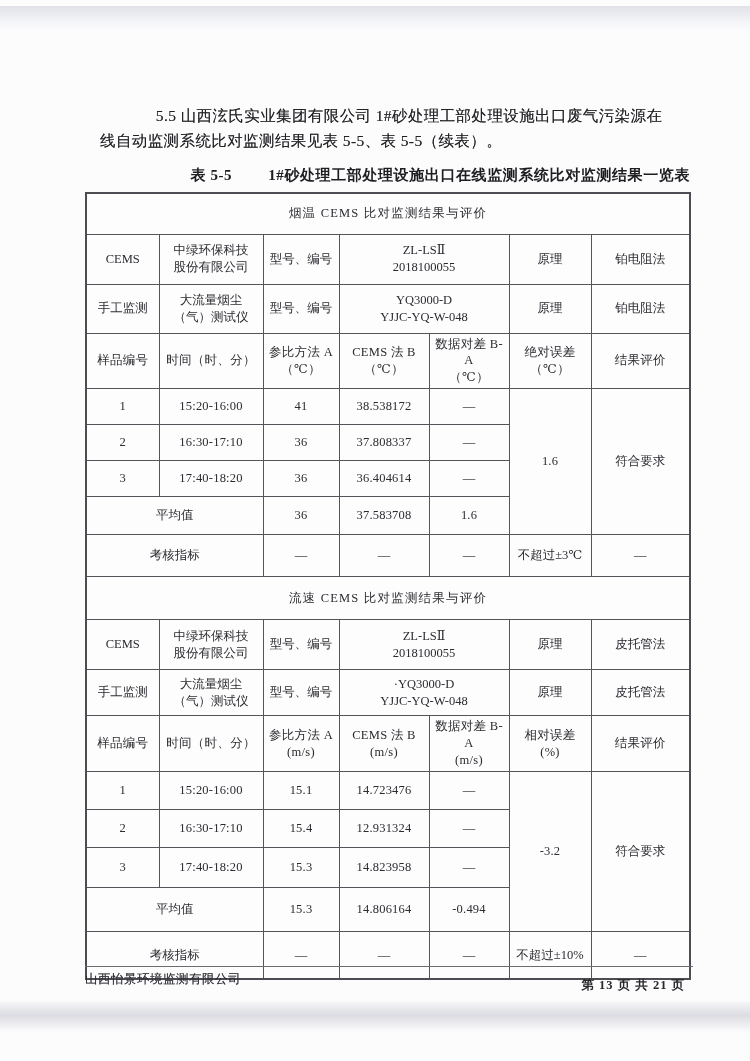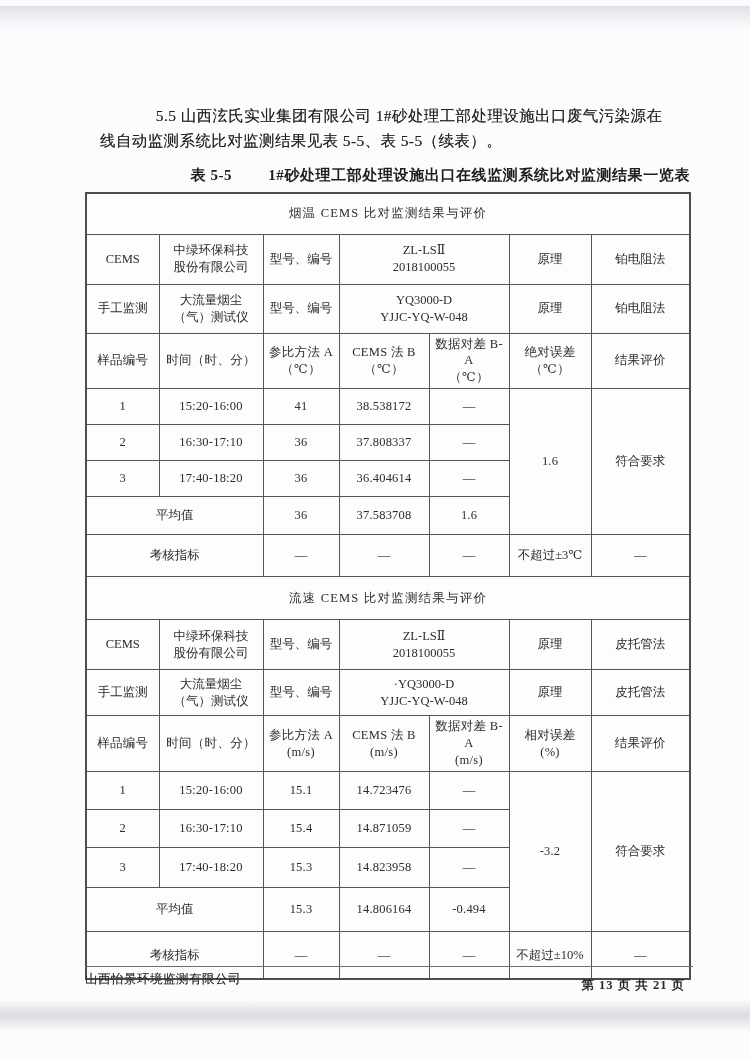--- a/index.html
+++ b/index.html
@@ -237,21 +237,21 @@
         <td class="num">15.1</td>
         <td class="num">14.723476</td>
         <td>—</td>
         <td rowspan="4" class="num">-3.2</td>
         <td rowspan="4">符合要求</td>
       </tr>
       <tr style="height:38px">
         <td class="num">2</td>
         <td class="num">16:30-17:10</td>
         <td class="num">15.4</td>
-        <td class="num">14.871059</td>
+        <td class="num">12.931324</td>
         <td>—</td>
       </tr>
       <tr style="height:40px">
         <td class="num">3</td>
         <td class="num">17:40-18:20</td>
         <td class="num">15.3</td>
         <td class="num">14.823958</td>
         <td>—</td>
       </tr>
       <tr style="height:44px">

